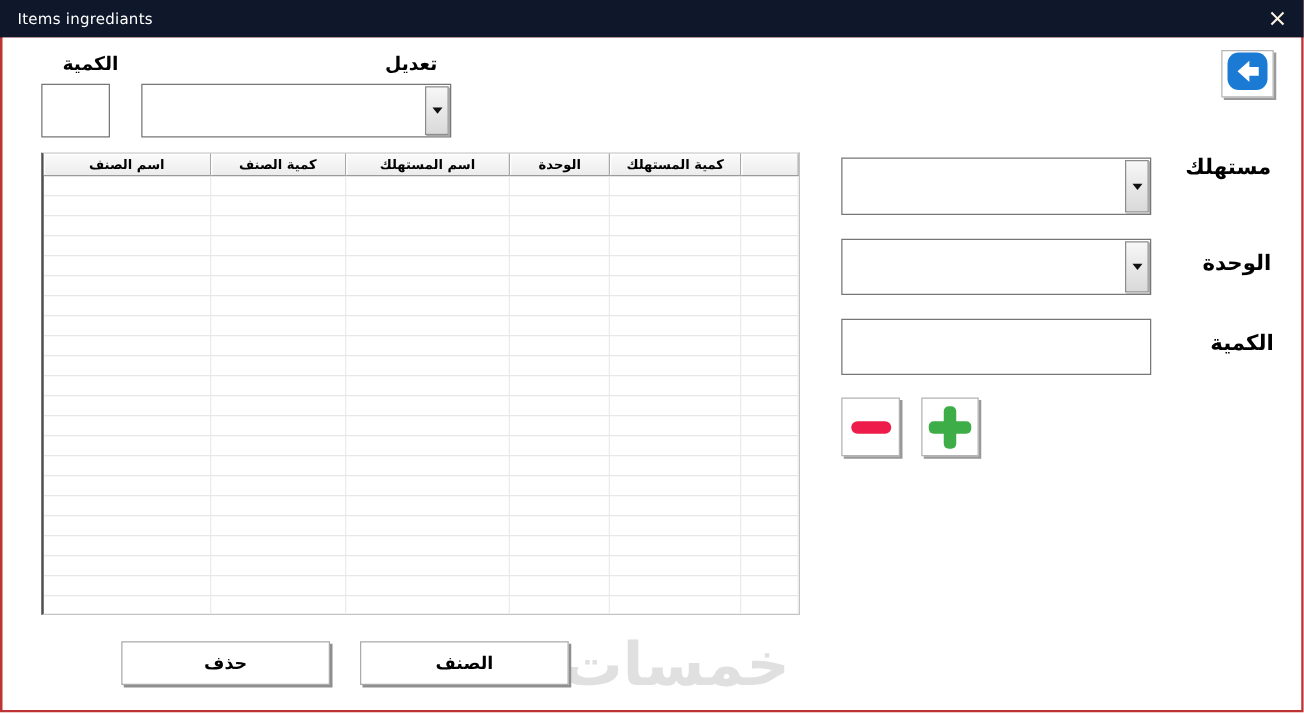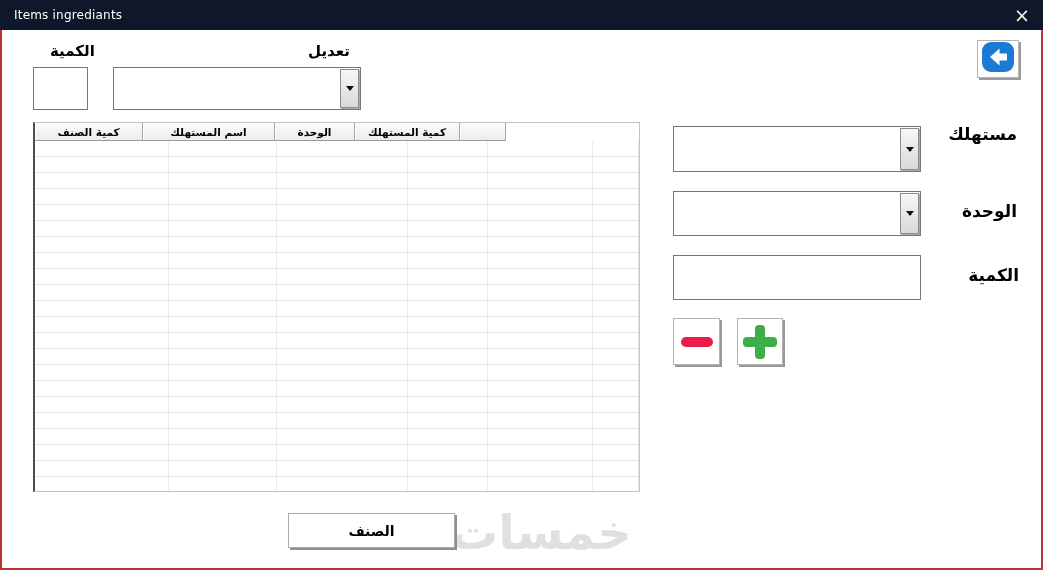--- a/index.html
+++ b/index.html
@@ -100,20 +100,21 @@
   <div class="lbl lbl-top" style="left:308px; top:42px;">تعديل</div>
   <div class="combo" style="left:113px; top:67px; width:248px; height:43px;">
     <span style="position:absolute; left:6px; top:12px; font-size:13px;"></span>
     <div class="dd-btn">
       <div class="dd-arrow"></div>
     </div>
   </div>
 
   <div class="grid">
     <div class="grid-header">
+        <div class="hcell" style="width: 134px;">اسم الصنف</div>
         <div class="hcell" style="width: 108px;">كمية الصنف</div>
         <div class="hcell" style="width: 132px;">اسم المستهلك</div>
         <div class="hcell" style="width: 80px;">الوحدة</div>
         <div class="hcell" style="width: 105px;">كمية المستهلك</div>
         <div class="hcell" style="width: 46px;"></div>
       </div>
     <div class="grid-body">
         <div class="grow">
           <div class="gcell" style="width: 134px;"></div>
           <div class="gcell" style="width: 108px;"></div>
@@ -317,15 +318,16 @@
   </div>
   <div class="sq-btn" style="left:737px; top:318px; width:46px;">
     <div class="plus-wrap">
       <div class="plus-h" id="plus-h" style="background: rgb(61, 174, 71);"></div>
       <div class="plus-v" id="plus-v" style="background: rgb(61, 174, 71);"></div>
     </div>
   </div>
 
   <div class="watermark">خمسات</div>
 
+  <div class="action-btn" style="left:97px;">حذف</div>
   <div class="action-btn" style="left:288px;">الصنف</div>
 
 </div>
 
 </body></html>

